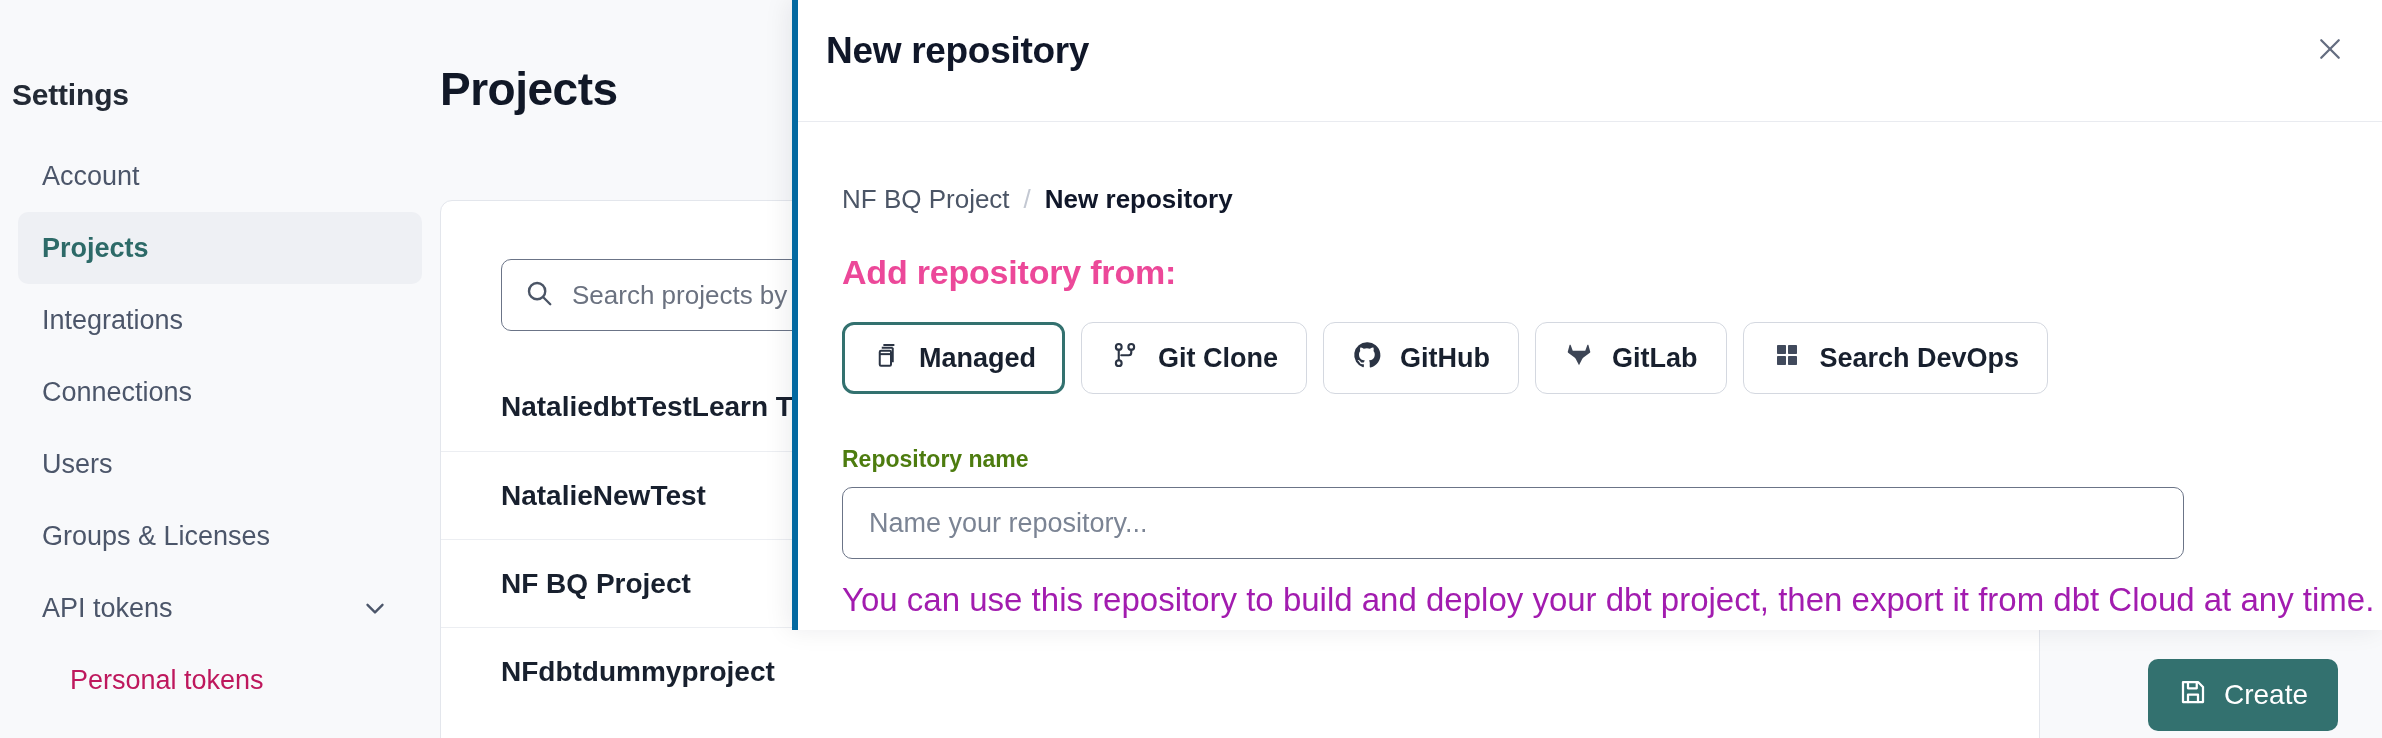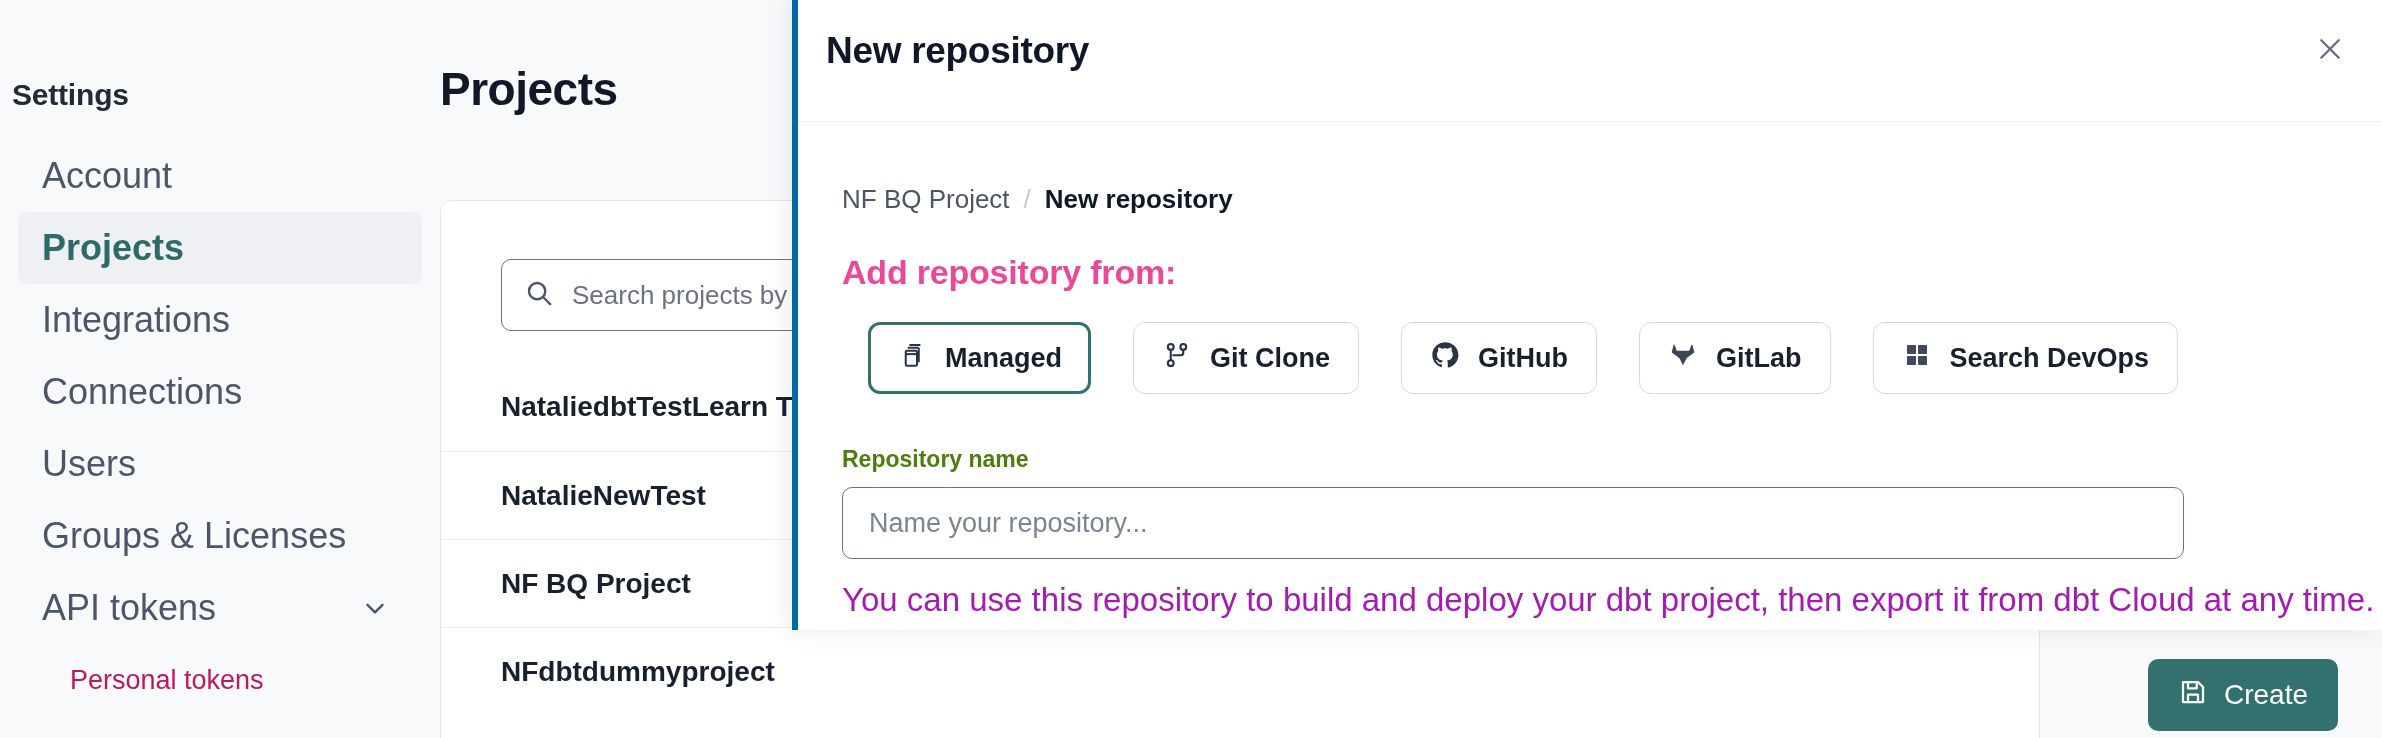--- a/index.html
+++ b/index.html
@@ -44,21 +44,21 @@
     top: 140px;
     width: 440px;
   }
 
   .nav-item {
     position: relative;
     display: flex;
     align-items: center;
     height: 72px;
     padding: 0 32px 0 24px;
-    font-size: 36px;
+    font-size: 27px;
     color: #4c566a;
     cursor: pointer;
     border-radius: 10px;
     margin: 0 18px;
     white-space: nowrap;
   }
 
   .nav-item.active {
     background: #eef0f4;
     color: #2d6a68;
@@ -226,21 +226,20 @@
     height: 72px;
     padding: 0 28px;
     border: 1px solid #d4d8e0;
     border-radius: 12px;
     background: #ffffff;
     cursor: pointer;
     font-size: 27px;
     font-weight: 700;
     color: #18202e;
     white-space: nowrap;
-    margin-left: 26px;
   }
 
   .source-btn.selected {
     border: 3px solid #33716f;
     padding: 0 26px;
   }
 
   .field-label {
     margin-top: 52px;
     font-size: 23px;

